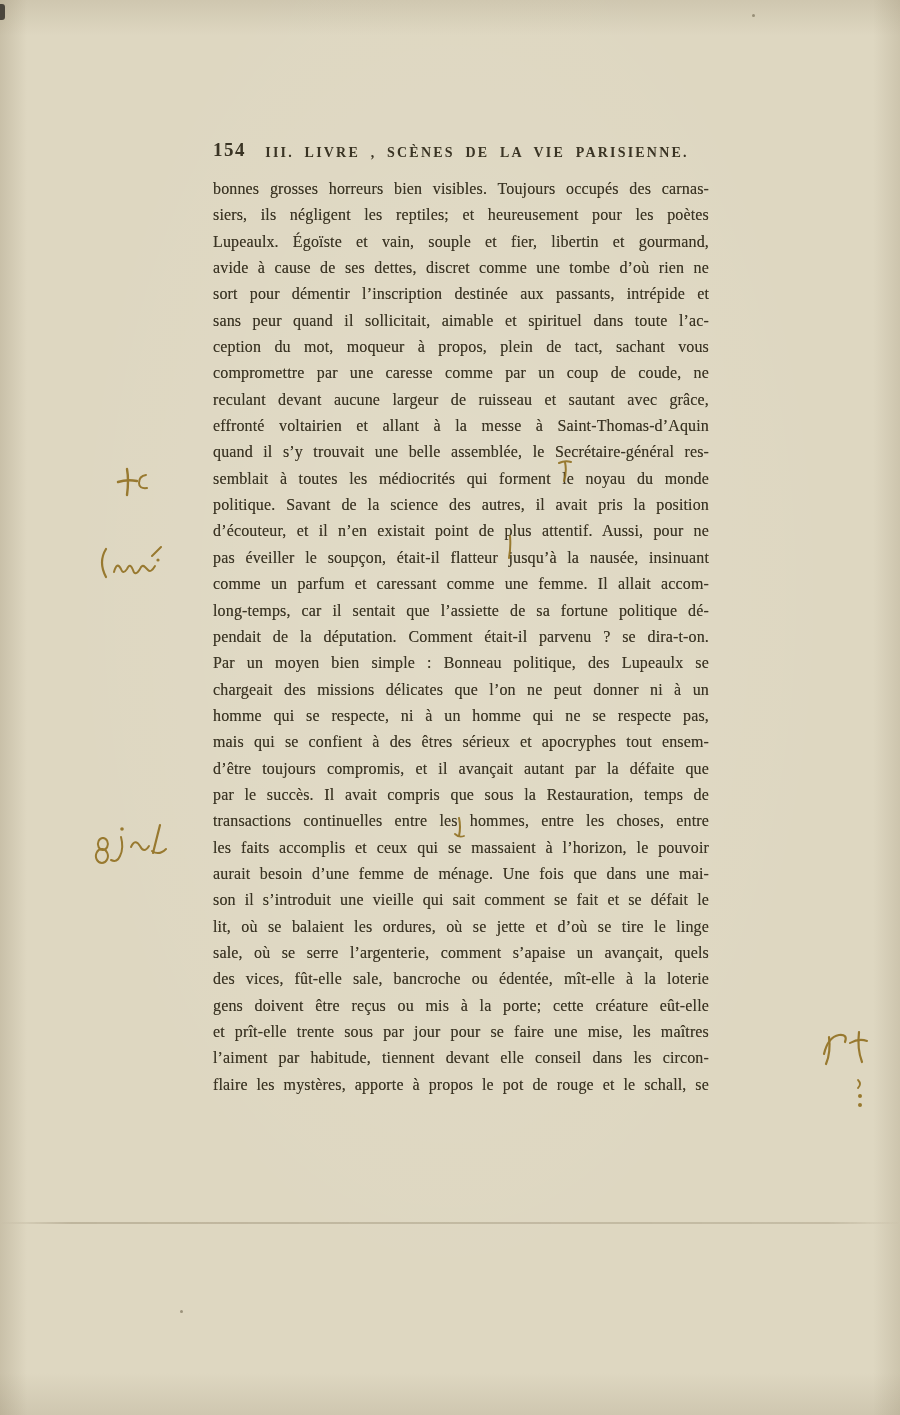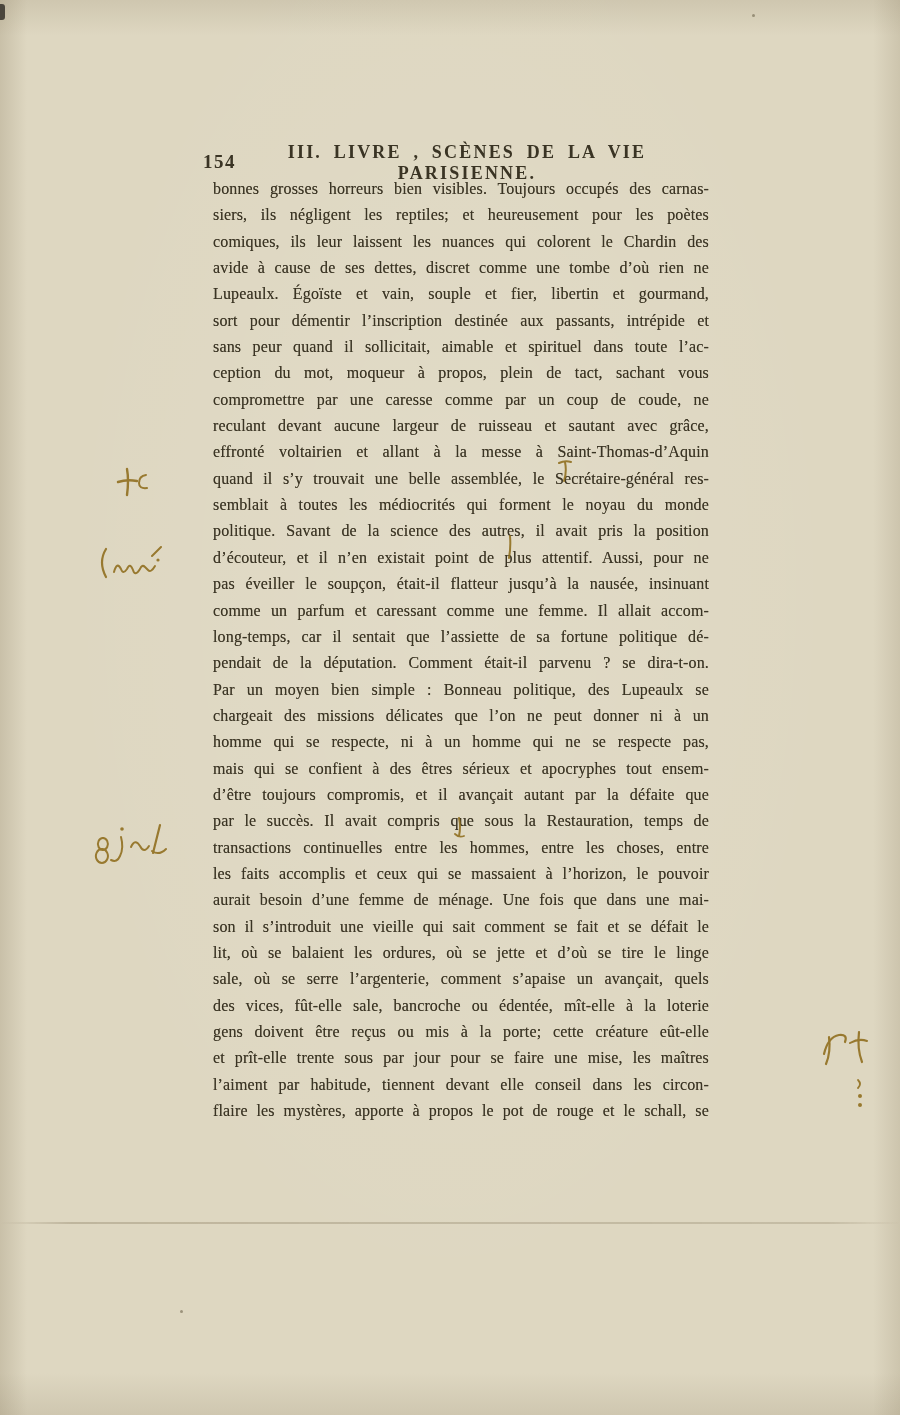--- a/index.html
+++ b/index.html
@@ -12,30 +12,30 @@
   }
   .paper {
     position:absolute; inset:0;
     background:
       radial-gradient(ellipse at 50% 42%, rgba(255,255,255,0.10), rgba(0,0,0,0) 62%),
       linear-gradient(90deg, rgba(115,100,70,0.20), rgba(115,100,70,0) 3%, rgba(115,100,70,0) 97%, rgba(115,100,70,0.16)),
       linear-gradient(180deg, rgba(115,100,70,0.14), rgba(115,100,70,0) 2.5%, rgba(115,100,70,0) 97%, rgba(115,100,70,0.14)),
       var(--paper,#ded7c1);
   }
   .running-header {
-    position:absolute; left:203px; top:139px; width:495px;
-    display:flex; align-items:center;
+    position:absolute; left:213px; top:139px; width:495px;
+    display:flex; align-items:flex-end;
     color:var(--ink,#3a3424);
   }
   .page-number {
     font-size:19px; font-weight:bold; letter-spacing:1.5px;
   }
   .head-title {
     flex:1; text-align:center;
-    font-size:18px; font-weight:bold;
+    font-size:14px; font-weight:bold;
     letter-spacing:2.2px; word-spacing:5px;
     padding-top:3px;
   }
   .text-block {
     position:absolute; left:213px; top:176px; width:496px;
     color:var(--ink,#3a3424);
   }
   .line {
     font-size:16px; line-height:26.35px;
     text-align:justify; text-align-last:justify;
@@ -76,23 +76,22 @@
 <div class="speck" style="left:180px; top:1310px;"></div>
 
 <header class="running-header">
   <span class="page-number">154</span>
   <span class="head-title">III. LIVRE , SCÈNES DE LA VIE PARISIENNE.</span>
 </header>
 
 <main class="text-block">
   <div class="line">bonnes grosses horreurs bien visibles. Toujours occupés des carnas-</div>
   <div class="line">siers, ils négligent les reptiles; et heureusement pour les poètes</div>
-  <div class="line">comiques, ils leur laissent les nuances qui colorent le Chardin des</div>
+  <div class="line">Lupeaulx. Égoïste et vain, souple et fier, libertin et gourmand,</div>
   <div class="line">avide à cause de ses dettes, discret comme une tombe d’où rien ne</div>
-  <div class="line">Lupeaulx. Égoïste et vain, souple et fier, libertin et gourmand,</div>
   <div class="line">sort pour démentir l’inscription destinée aux passants, intrépide et</div>
   <div class="line">sans peur quand il sollicitait, aimable et spirituel dans toute l’ac-</div>
   <div class="line">ception du mot, moqueur à propos, plein de tact, sachant vous</div>
   <div class="line">compromettre par une caresse comme par un coup de coude, ne</div>
   <div class="line">reculant devant aucune largeur de ruisseau et sautant avec grâce,</div>
   <div class="line">effronté voltairien et allant à la messe à Saint-Thomas-d’Aquin</div>
   <div class="line">quand il s’y trouvait une belle assemblée, le Secrétaire-général res-</div>
   <div class="line">semblait à toutes les médiocrités qui forment le noyau du monde</div>
   <div class="line">politique. Savant de la science des autres, il avait pris la position</div>
   <div class="line">d’écouteur, et il n’en existait point de plus attentif. Aussi, pour ne</div>

